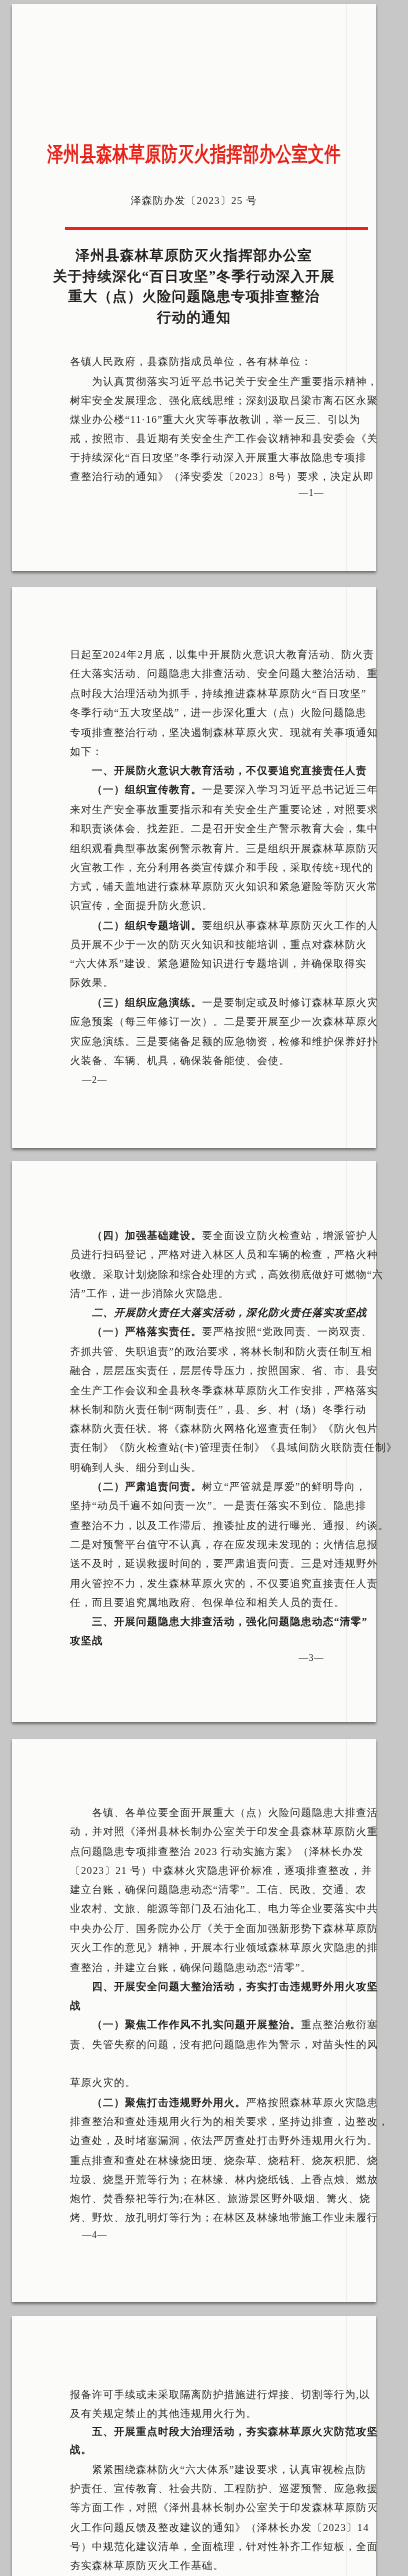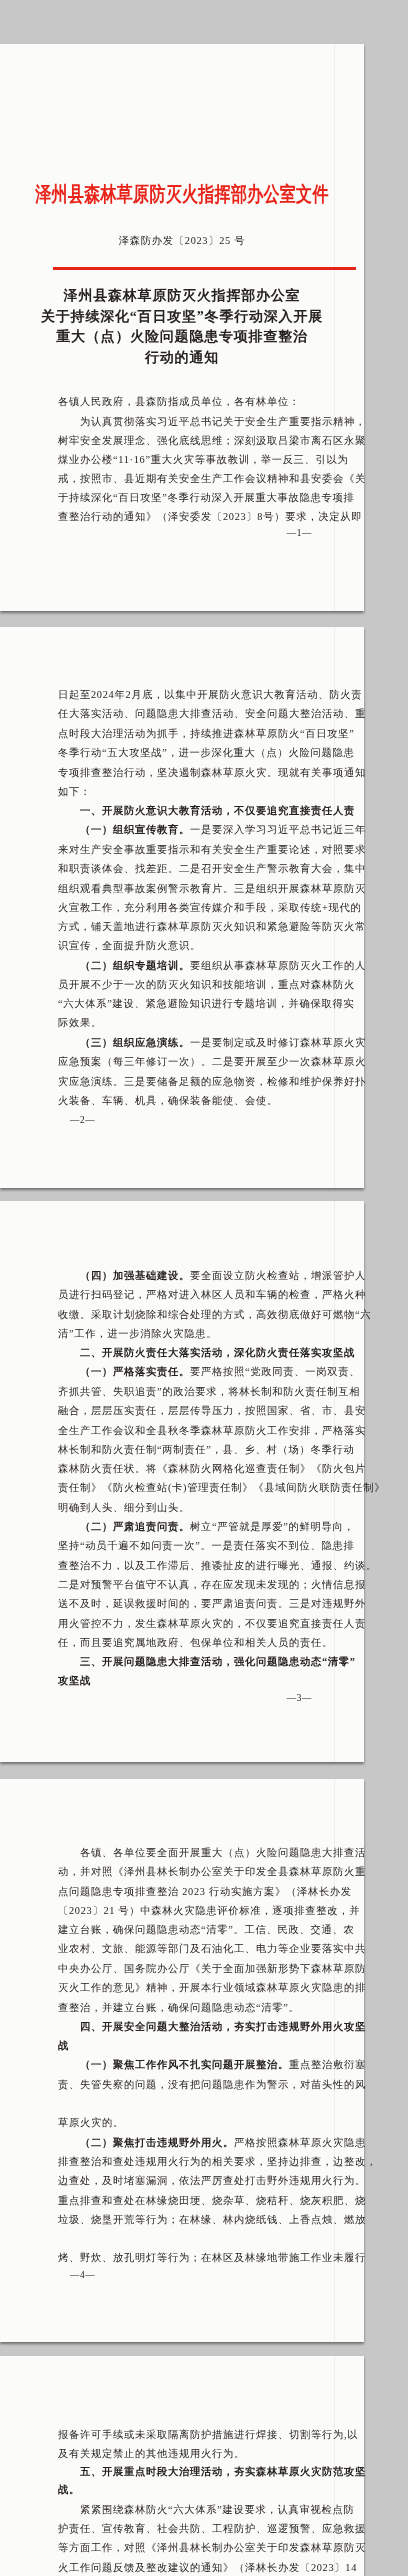--- a/index.html
+++ b/index.html
@@ -3,24 +3,23 @@
 <meta charset="utf-8">
 <style>
   html,body{margin:0;padding:0;}
   body{
     width:409px;height:3465px;position:relative;
     background:var(--bg,#c7c7c7);
     font-family:"Liberation Serif","DejaVu Serif",serif;
     overflow:hidden;
   }
   .page{
-    position:absolute;left:0;width:364px;
+    position:absolute;left:12px;width:364px;
     background:var(--paper,#fbfbf9);
     box-shadow:0 1.5px 2.6px rgba(0,0,0,.45);
-    margin-top:40px;
   }
   .page::after{
     content:"";position:absolute;top:0;bottom:0;left:334px;width:0.5px;
     background:rgba(0,0,0,.05);
   }
   .line{
     position:absolute;white-space:pre;
     font-size:10.3px;letter-spacing:0.7px;line-height:14.4px;
     color:var(--ink,#262220);
   }
@@ -77,21 +76,21 @@
       <div class="line" style="top: 428px; left: 58px;"><span>应急预案（每三年修订一次）。二是要开展至少一次森林草原火</span></div>
       <div class="line" style="top: 448px; left: 58px;"><span>灾应急演练。三是要储备足额的应急物资，检修和维护保养好扑</span></div>
       <div class="line" style="top: 467px; left: 58px;"><span>火装备、车辆、机具，确保装备能使、会使。</span></div>
       <div class="line" style="top: 486px; left: 70px; font-size: 9.3px;"><span>—2—</span></div>
     </div>
     <div class="page" style="top: 1161px; height: 561px;">
       <div class="line" style="top: 68px; left: 80px;"><b>（四）加强基础建设。</b><span>要全面设立防火检查站，增派管护人</span></div>
       <div class="line" style="top: 87px; left: 58px;"><span>员进行扫码登记，严格对进入林区人员和车辆的检查，严格火种</span></div>
       <div class="line" style="top: 107px; left: 58px;"><span>收缴。采取计划烧除和综合处理的方式，高效彻底做好可燃物“六</span></div>
       <div class="line" style="top: 126px; left: 58px;"><span>清”工作，进一步消除火灾隐患。</span></div>
-      <div class="line" style="top: 145px; left: 80px; font-weight: bold;"><span>二、开展防火责任大落实活动，深化防火责任落实攻坚战</span></div>
+      <div class="line" style="top: 145px; left: 80px; font-weight: bold; font-style: italic;"><span>二、开展防火责任大落实活动，深化防火责任落实攻坚战</span></div>
       <div class="line" style="top: 164px; left: 80px;"><b>（一）严格落实责任。</b><span>要严格按照“党政同责、一岗双责、</span></div>
       <div class="line" style="top: 184px; left: 58px;"><span>齐抓共管、失职追责”的政治要求，将林长制和防火责任制互相</span></div>
       <div class="line" style="top: 203px; left: 58px;"><span>融合，层层压实责任，层层传导压力，按照国家、省、市、县安</span></div>
       <div class="line" style="top: 223px; left: 58px;"><span>全生产工作会议和全县秋冬季森林草原防火工作安排，严格落实</span></div>
       <div class="line" style="top: 242px; left: 58px;"><span>林长制和防火责任制“两制责任”，县、乡、村（场）冬季行动</span></div>
       <div class="line" style="top: 261px; left: 58px;"><span>森林防火责任状。将《森林防火网格化巡查责任制》《防火包片</span></div>
       <div class="line" style="top: 280px; left: 58px;"><span>责任制》《防火检查站(卡)管理责任制》《县域间防火联防责任制》</span></div>
       <div class="line" style="top: 300px; left: 58px;"><span>明确到人头、细分到山头。</span></div>
       <div class="line" style="top: 319px; left: 80px;"><b>（二）严肃追责问责。</b><span>树立“严管就是厚爱”的鲜明导向，</span></div>
       <div class="line" style="top: 338px; left: 58px;"><span>坚持“动员千遍不如问责一次”。一是责任落实不到位、隐患排</span></div>
@@ -117,20 +116,21 @@
       <div class="line" style="top: 241px; left: 80px; font-weight: bold;"><span>四、开展安全问题大整治活动，夯实打击违规野外用火攻坚</span></div>
       <div class="line" style="top: 260px; left: 58px; font-weight: bold;"><span>战</span></div>
       <div class="line" style="top: 279px; left: 80px;"><b>（一）聚焦工作作风不扎实问题开展整治。</b><span>重点整治敷衍塞</span></div>
       <div class="line" style="top: 299px; left: 58px;"><span>责、失管失察的问题，没有把问题隐患作为警示，对苗头性的风</span></div>
       <div class="line" style="top: 337px; left: 58px;"><span>草原火灾的。</span></div>
       <div class="line" style="top: 357px; left: 80px;"><b>（二）聚焦打击违规野外用火。</b><span>严格按照森林草原火灾隐患</span></div>
       <div class="line" style="top: 376px; left: 58px;"><span>排查整治和查处违规用火行为的相关要求，坚持边排查，边整改，</span></div>
       <div class="line" style="top: 395px; left: 58px;"><span>边查处，及时堵塞漏洞，依法严厉查处打击野外违规用火行为。</span></div>
       <div class="line" style="top: 415px; left: 58px;"><span>重点排查和查处在林缘烧田埂、烧杂草、烧秸秆、烧灰积肥、烧</span></div>
       <div class="line" style="top: 434px; left: 58px;"><span>垃圾、烧垦开荒等行为；在林缘、林内烧纸钱、上香点烛、燃放</span></div>
+      <div class="line" style="top: 453px; left: 58px;"><span>炮竹、焚香祭祀等行为;在林区、旅游景区野外吸烟、篝火、烧</span></div>
       <div class="line" style="top: 472px; left: 58px;"><span>烤、野炊、放孔明灯等行为；在林区及林缘地带施工作业未履行</span></div>
       <div class="line" style="top: 489px; left: 70px; font-size: 9.3px;"><span>—4—</span></div>
     </div>
     <div class="page" style="top: 2316px; height: 561px;">
       <div class="line" style="top: 72px; left: 58px;"><span>报备许可手续或未采取隔离防护措施进行焊接、切割等行为,以</span></div>
       <div class="line" style="top: 91px; left: 58px;"><span>及有关规定禁止的其他违规用火行为。</span></div>
       <div class="line" style="top: 109px; left: 80px; font-weight: bold;"><span>五、开展重点时段大治理活动，夯实森林草原火灾防范攻坚</span></div>
       <div class="line" style="top: 127px; left: 58px; font-weight: bold;"><span>战。</span></div>
       <div class="line" style="top: 147px; left: 80px;"><span>紧紧围绕森林防火“六大体系”建设要求，认真审视检点防</span></div>
       <div class="line" style="top: 166px; left: 58px;"><span>护责任、宣传教育、社会共防、工程防护、巡逻预警、应急救援</span></div>

